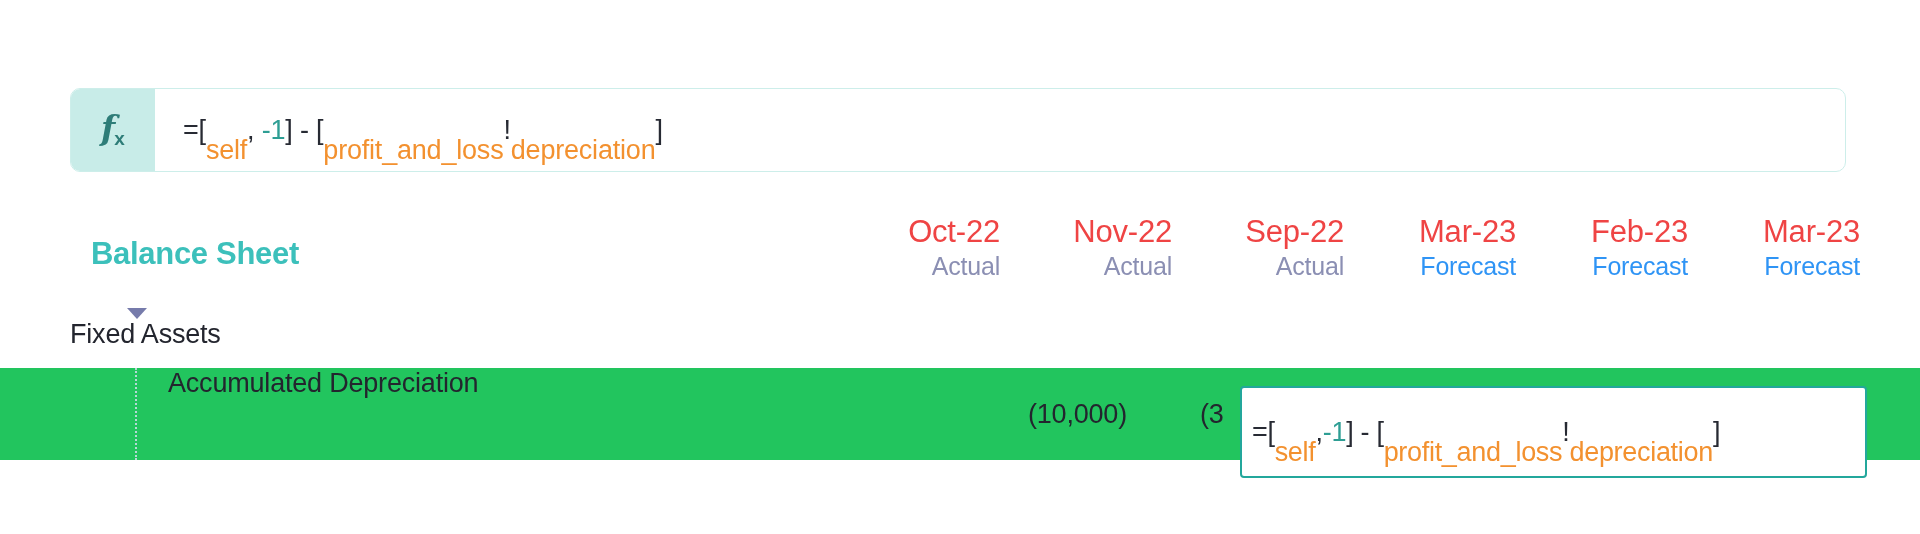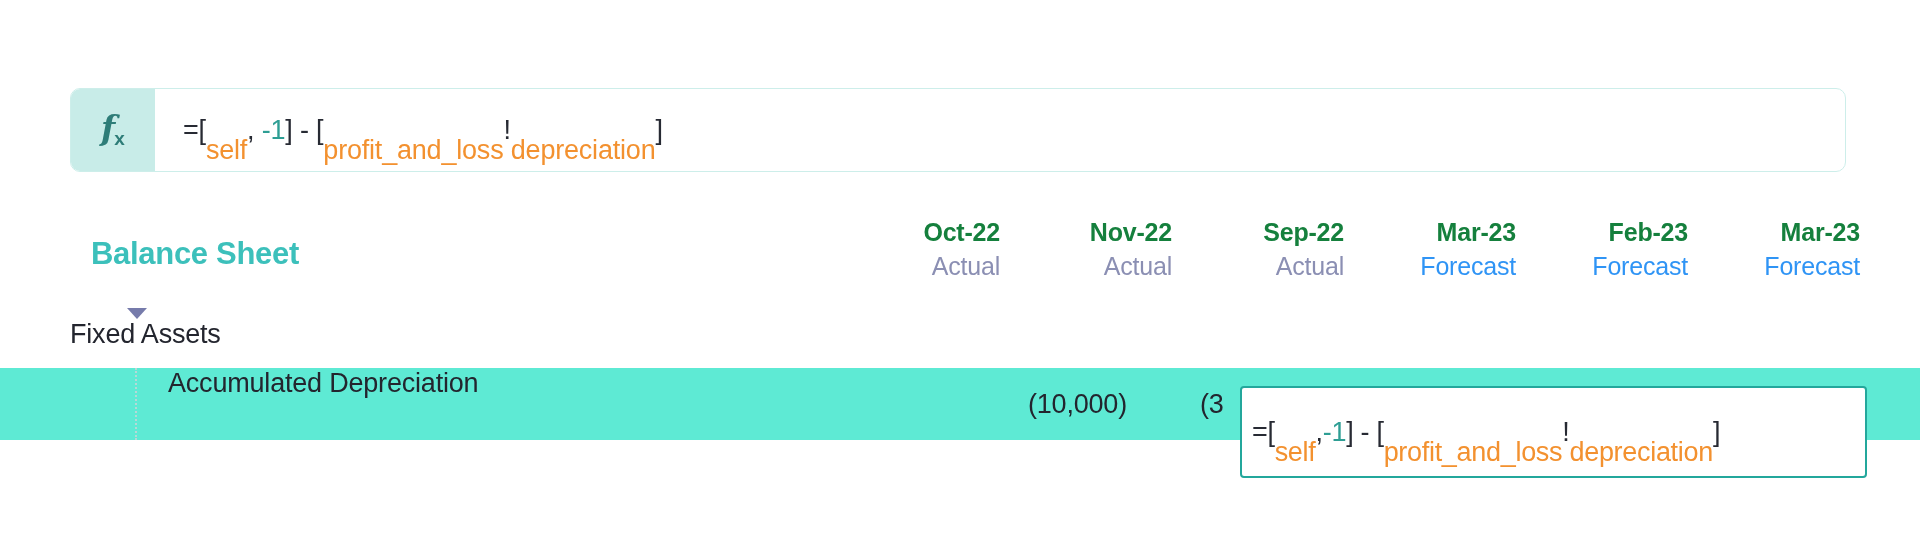--- a/index.html
+++ b/index.html
@@ -110,44 +110,44 @@
     top: 0;
     display: flex;
   }
   .col-head {
     width: 172px;
     text-align: right;
     padding-right: 28px;
     box-sizing: border-box;
   }
   .col-period {
-    font-size: 25px;
-    font-weight: 700;
-    color: #15803d;
+    font-size: 31px;
+    font-weight: 400;
+    color: #ef4444;
     letter-spacing: -0.2px;
     line-height: 32px;
   }
   .col-scenario {
     font-size: 25px;
     font-weight: 400;
     line-height: 36px;
     letter-spacing: -0.2px;
   }
   .scen-actual   { color: #8b8fb3; }
   .scen-forecast { color: #2f94f5; }
 
   
   .row {
     position: relative;
     height: 58px;
     display: flex;
     align-items: center;
   }
   .row.group-row { height: 60px; }
-  .row.data-row  { height: 72px; background: #5eead4; }
+  .row.data-row  { height: 92px; background: #22c55e; }
 
   .row-label {
     position: absolute;
     top: 0;
     height: 100%;
     display: flex;
     align-items: center;
     font-size: 27px;
     color: #23252e;
     letter-spacing: -0.2px;

